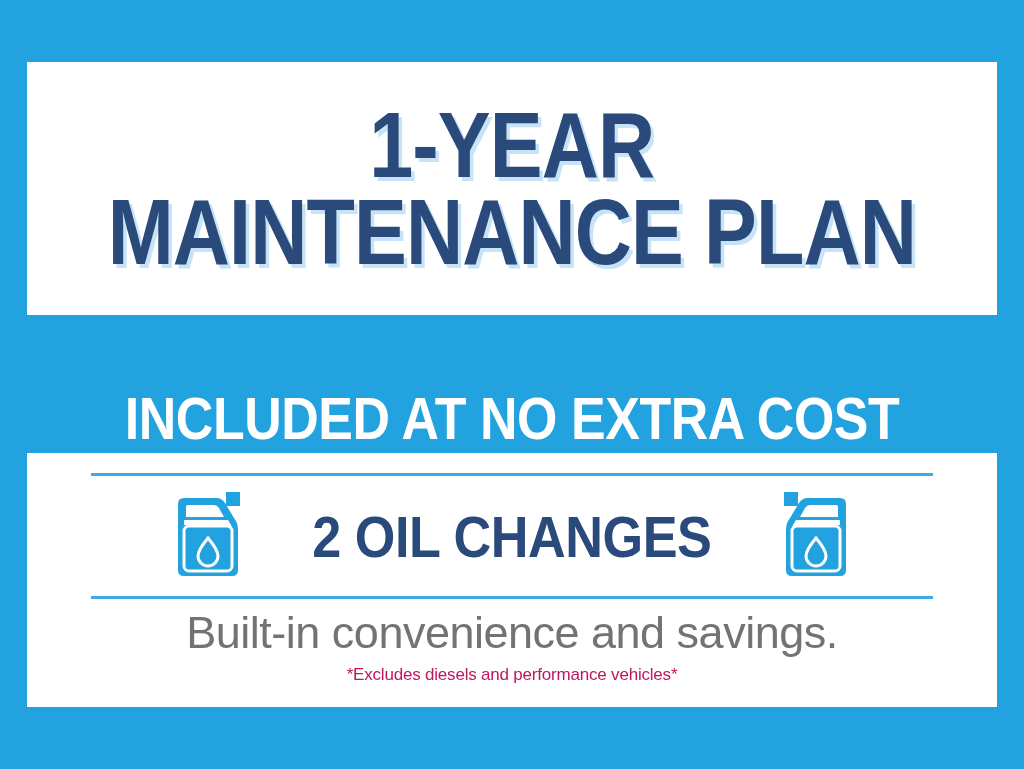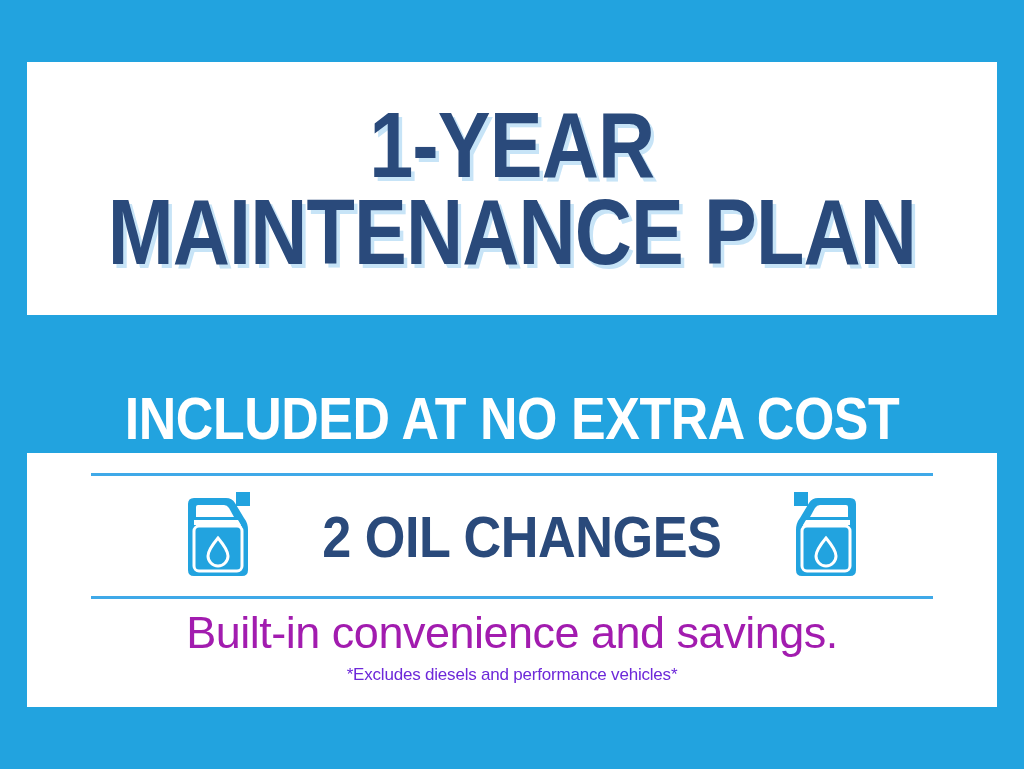--- a/index.html
+++ b/index.html
@@ -98,21 +98,21 @@
     width: 842px;
     height: 3px;
     background: #3fa9e8;
   }
   .divider-top { top: 20px; }
   .divider-bottom { top: 143px; }
 
   
   .offer-row {
     position: absolute;
-    left: 10px;
+    left: 0;
     top: 23px;
     width: 100%;
     height: 120px;
     display: flex;
     align-items: center;
     justify-content: center;
     gap: 46px;
   }
 
   .jug-icon {
@@ -139,35 +139,35 @@
   
   .tagline {
     position: absolute;
     left: 0;
     top: 154px;
     width: 100%;
     text-align: center;
     font-family: "Liberation Sans", sans-serif;
     font-weight: normal;
     font-size: 45px;
-    color: #a21caf;
+    color: #737373;
     letter-spacing: -0.5px;
     white-space: nowrap;
   }
 
   .disclaimer {
     position: absolute;
     left: 0;
     top: 212px;
     width: 100%;
     text-align: center;
     font-family: "Liberation Sans", sans-serif;
     font-weight: normal;
     font-size: 17px;
-    color: #6d28d9;
+    color: #be185d;
     letter-spacing: -0.2px;
     white-space: nowrap;
   }
 </style>
 </head>
 <body>
 
 <div class="poster">
 
   <div class="panel-top">

